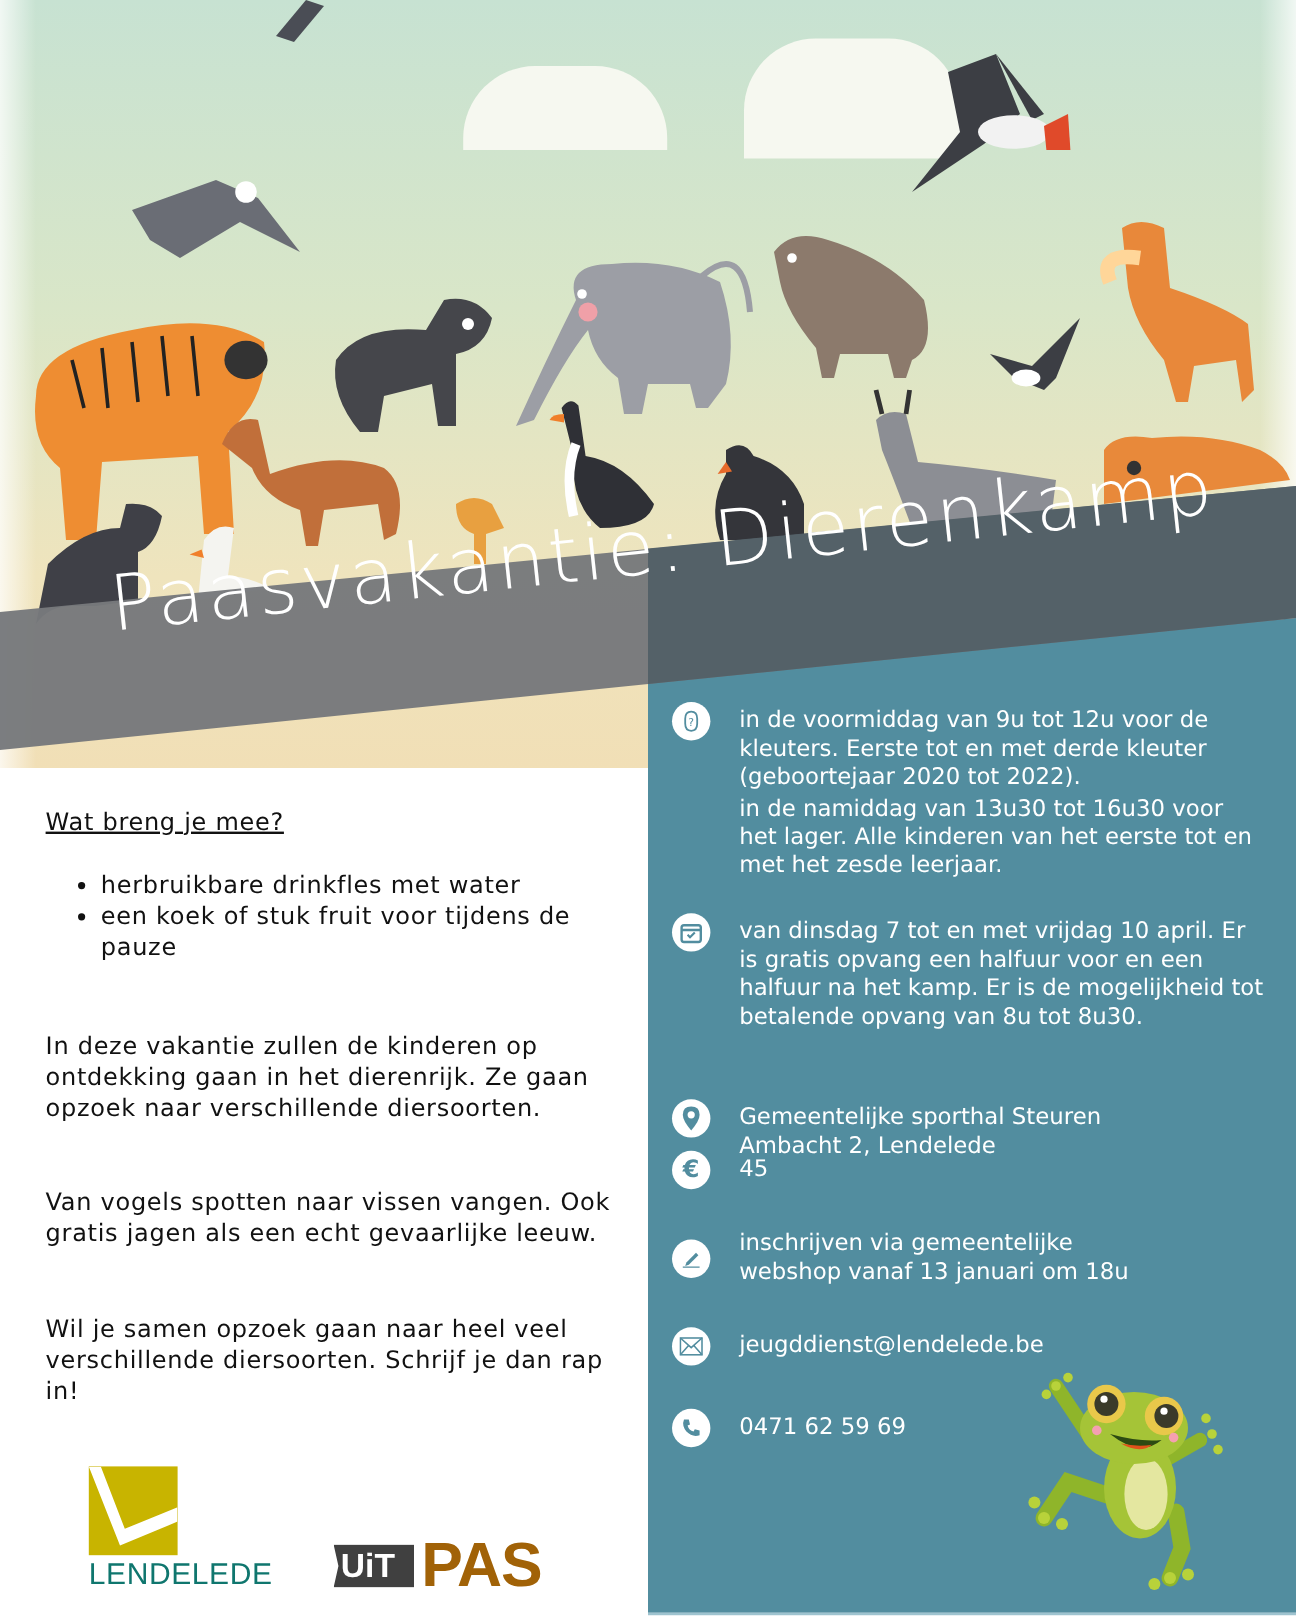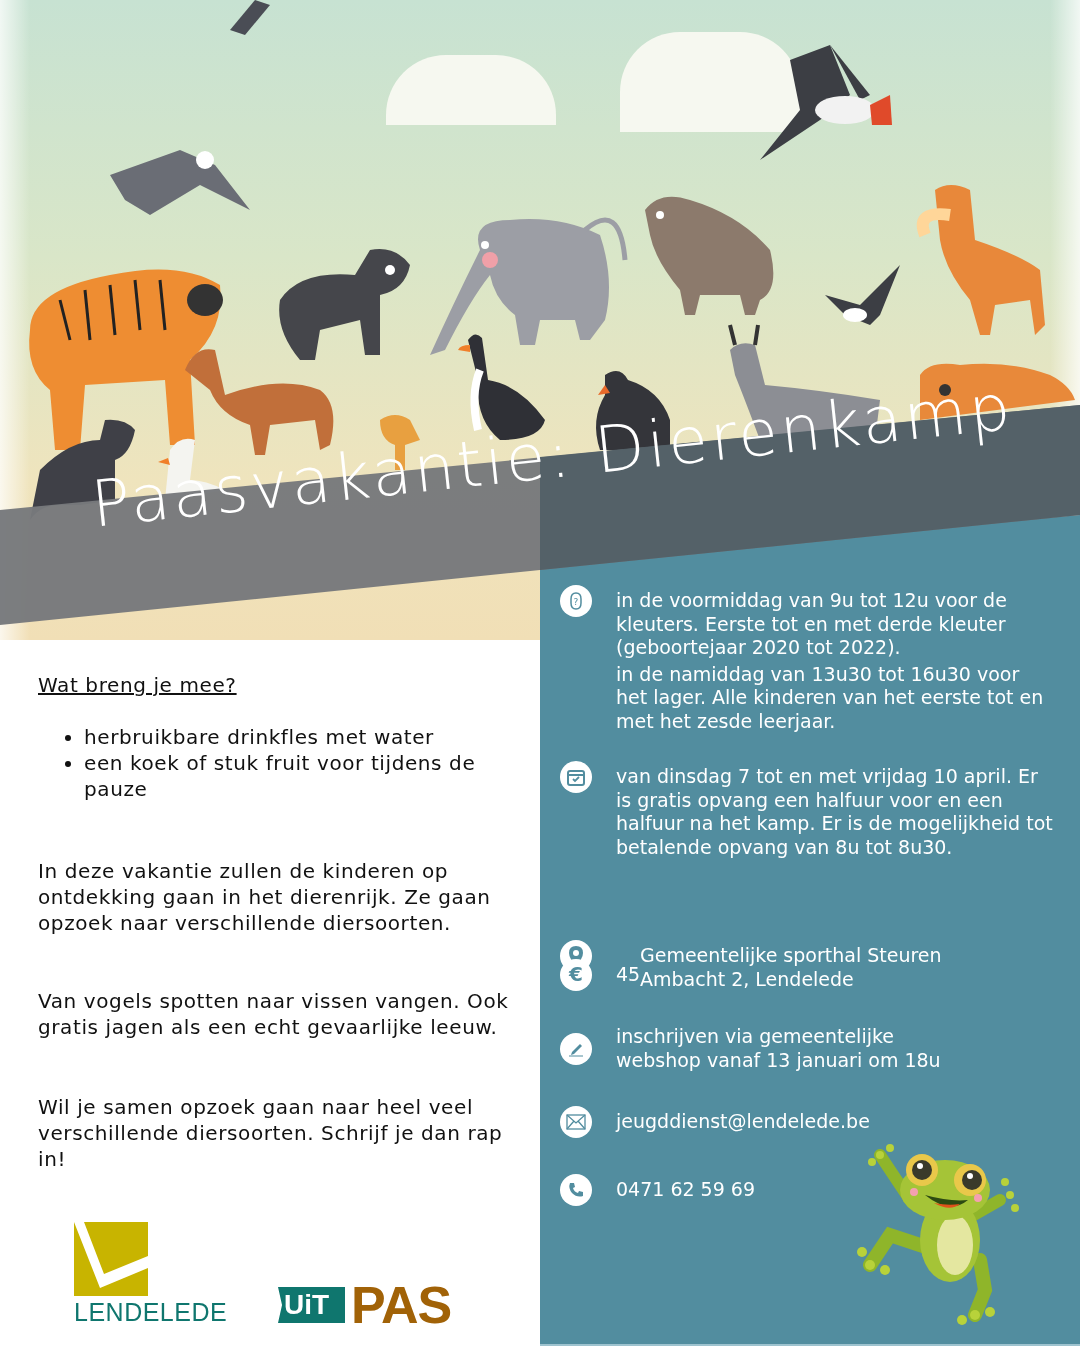--- a/index.html
+++ b/index.html
@@ -19,21 +19,21 @@
   .info-text p { margin:0; }
   .left-col { position:absolute; left:38px; width:480px; color:#111; font-family:"DejaVu Sans", sans-serif; font-size:20px; line-height:26px; letter-spacing:0.6px; }
   .left-col p { margin:0; }
   .bring-title { text-decoration:underline; }
   ul.bring { margin:0; padding-left:46px; }
   ul.bring li { padding-left:0; }
   .logo-lendelede { position:absolute; left:74px; top:1222px; width:154px; }
   .logo-square { width:74px; height:74px; background:#c8b400; position:relative; overflow:hidden; }
   .logo-lendelede .name { color:#0f766e; font-size:25px; letter-spacing:0.5px; margin-top:2px; font-family:"Liberation Sans", sans-serif; }
   .logo-uit { position:absolute; left:278px; top:1275px; display:flex; align-items:center; }
-  .uit-box { background:#0f766e; color:#fff; font-weight:bold; font-size:28px; padding:2px 16px 2px 6px; clip-path:polygon(0 0,100% 0,100% 100%,0 100%,6% 50%); font-family:"Liberation Sans", sans-serif; }
+  .uit-box { background:#404040; color:#fff; font-weight:bold; font-size:28px; padding:2px 16px 2px 6px; clip-path:polygon(0 0,100% 0,100% 100%,0 100%,6% 50%); font-family:"Liberation Sans", sans-serif; }
   .pas { color:#a16207; font-weight:900; font-size:52px; margin-left:6px; font-family:"Liberation Sans", sans-serif; letter-spacing:-1px; }
   .frog { position:absolute; left:850px; top:1140px; }
 </style>
 </head>
 <body>
 
 <div class="hero">
   <div class="hero-edge-l"></div>
   <div class="hero-edge-r"></div>
   <div class="cloud" style="left:386px;top:55px;width:170px;height:70px;"></div>
@@ -193,21 +193,21 @@
           <rect x="2" y="4" width="16" height="14" rx="2" fill="none" stroke="#528d9f" stroke-width="2"></rect>
           <line x1="2" y1="8" x2="18" y2="8" stroke="#528d9f" stroke-width="2"></line>
           <path d="M7 12 L9 14 L13 10" stroke="#528d9f" stroke-width="1.8" fill="none"></path>
         </svg>
     </span>
     <div class="info-text">
         <p>van dinsdag 7 tot en met vrijdag 10 april. Er is gratis opvang een halfuur voor en een halfuur na het kamp. Er is de mogelijkheid tot betalende opvang van 8u tot 8u30.</p>
       </div>
   </div>
 
-  <div class="info-row" style="top:944px;gap:24px;">
+  <div class="info-row" style="top:920px;">
     <span class="info-icon">
       <svg width="18" height="22" viewBox="0 0 18 22">
           <path d="M9 1 Q16 1 16 8 Q16 13 9 21 Q2 13 2 8 Q2 1 9 1 Z" fill="#528d9f"></path>
           <circle cx="9" cy="8" r="3" fill="#fff"></circle>
         </svg>
     </span>
     <div class="info-text">
       <p>Gemeentelijke sporthal Steuren</p>
       <p>Ambacht 2, Lendelede</p>
     </div>

